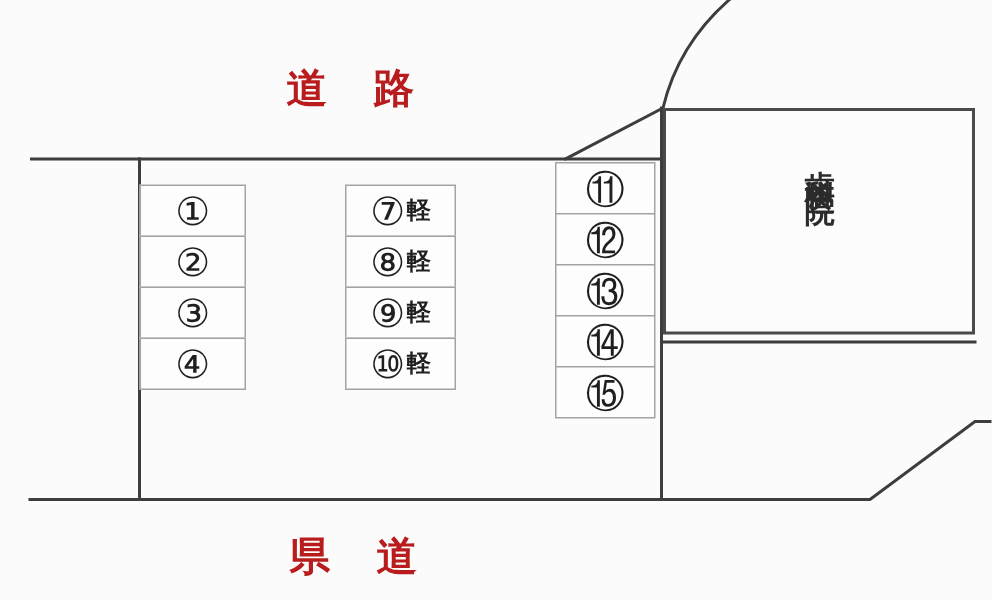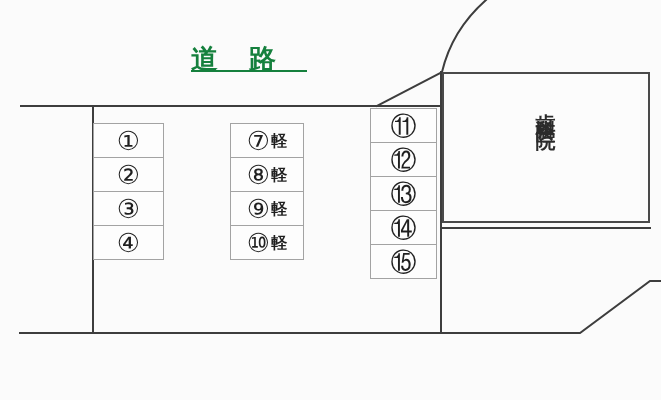--- a/index.html
+++ b/index.html
@@ -13,23 +13,22 @@
   .canvas{position:relative;width:661px;height:400px;}
   svg.lines{position:absolute;left:0;top:0;width:661px;height:400px;}
   svg.lines path{fill:none;stroke:#3d3d3d;stroke-width:2;stroke-linecap:square;}
 
   .road-label{
     position:absolute;
     font-size:27px;
     font-weight:bold;
     letter-spacing:31px;
     white-space:nowrap;
-    color:#15803d;
+    color:#b91c1c;
     line-height:1;
-    text-decoration:underline;
   }
   .road-label.top{left:191px;top:46px;}
   .road-label.bottom{left:193px;top:358px;}
 
   .building{
     position:absolute;
     left:442px;top:72px;width:208px;height:151px;
     border:2px solid #4a4a4a;
     box-sizing:border-box;
     background:#fcfcfc;
@@ -142,14 +141,15 @@
       <span class="num">⑬</span>
     </div>
     <div class="cell">
       <span class="num">⑭</span>
     </div>
     <div class="cell">
       <span class="num">⑮</span>
     </div>
   </div>
 
+  <div class="road-label bottom">県道</div>
 
 </div>
 
 </body></html>

